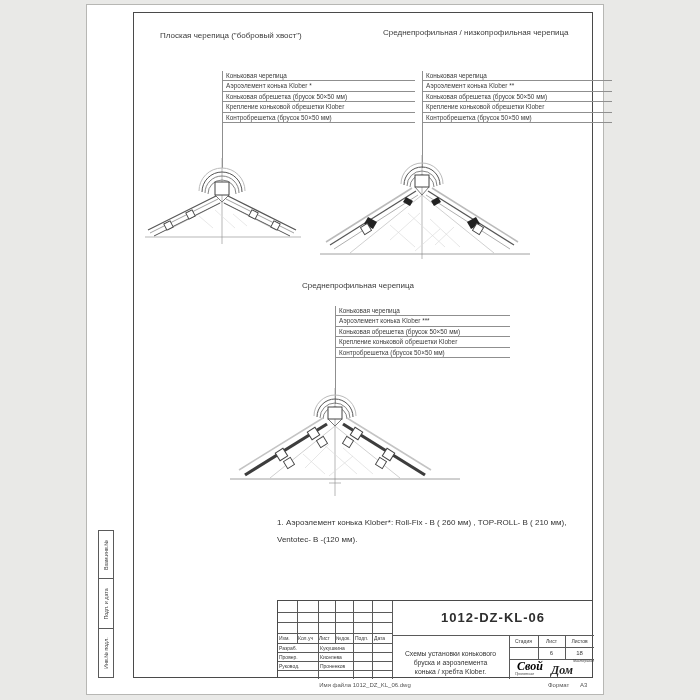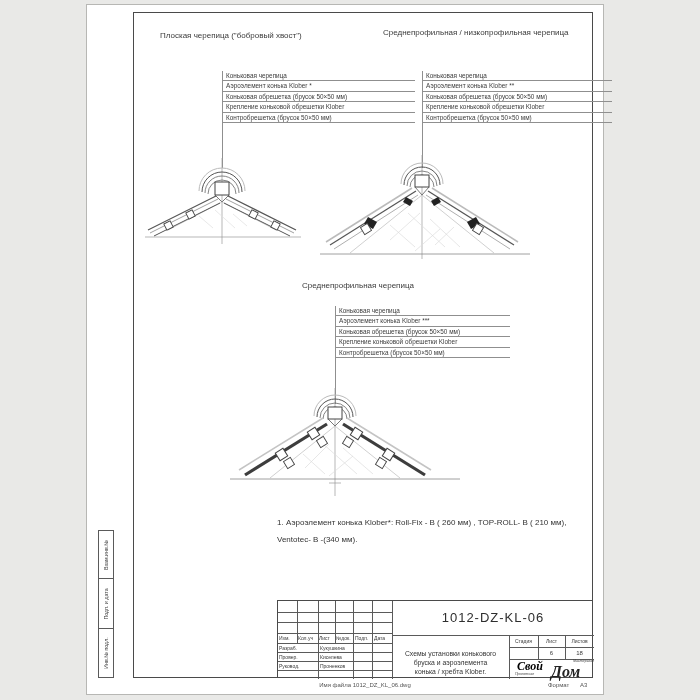--- a/index.html
+++ b/index.html
@@ -12,25 +12,25 @@
   .stack{position:absolute;}
   .stack .row{width:100%;height:10.4px;border-bottom:1px solid #8f8f8f;font-size:6.4px;line-height:10px;padding-left:4px;box-sizing:border-box;color:#3c3c3c;overflow:hidden;}
   .leader{position:absolute;width:1px;background:#8f8f8f;}
   .notes{position:absolute;left:277px;top:515px;width:330px;font-size:8px;color:#333;}
   .notes .nline{height:16.8px;line-height:16.8px;white-space:nowrap;}
   .tb{position:absolute;left:277px;top:600px;width:316px;height:78px;border:1.3px solid #4a4a4a;box-sizing:border-box;background:#fff;}
   .tb .vl,.tb .hl{position:absolute;background:#5a5a5a;}
   .tb .vl{width:1px;}
   .tb .hl{height:1px;}
   .tb .cell{position:absolute;font-size:5px;color:#3a3a3a;white-space:nowrap;overflow:hidden;}
-  .docnum{position:absolute;left:114px;top:0;width:202px;height:32px;display:flex;align-items:center;justify-content:center;font-size:13px;letter-spacing:1px;color:#2e2e2e;}
+  .docnum{position:absolute;left:114px;top:0;width:202px;height:32px;display:flex;align-items:center;justify-content:center;font-size:13px;letter-spacing:1px;color:#2e2e2e;font-weight:bold;}
   .tbtitle{position:absolute;left:116px;top:48px;width:113px;text-align:center;font-size:6.8px;line-height:9px;color:#333;}
   .logo{position:absolute;left:233px;top:57px;width:81px;height:19px;}
   .logo .w1{position:absolute;left:6px;top:1px;font-size:12px;font-style:italic;font-weight:bold;font-family:"Liberation Serif",serif;color:#000000;}
-  .logo .w2{position:absolute;left:40px;top:5px;font-size:16px;font-style:italic;font-weight:bold;font-family:"Liberation Serif",serif;color:#222;text-align:right;}
+  .logo .w2{position:absolute;left:40px;top:5px;font-size:12px;font-style:italic;font-weight:bold;font-family:"Liberation Serif",serif;color:#222;text-align:right;}
   .logo .s1{position:absolute;left:4px;top:14px;font-size:3.6px;font-style:italic;color:#444;}
   .logo .s2{position:absolute;left:62px;top:1px;font-size:3.6px;font-style:italic;color:#444;}
   .sidecells{position:absolute;left:98px;top:530px;width:16px;height:148px;border:1px solid #5a5a5a;box-sizing:border-box;}
   .sidecells .sc{position:absolute;left:0;width:100%;border-bottom:1px solid #5a5a5a;box-sizing:border-box;}
   .sidecells .sc:last-child{border-bottom:none;}
   .vtext{position:absolute;left:50%;top:50%;transform:translate(-50%,-50%) rotate(-90deg);font-size:5.3px;color:#3a3a3a;white-space:nowrap;}
   .footer{position:absolute;font-size:6px;color:#555;}
   svg{position:absolute;overflow:visible;}
 </style>
 </head>
@@ -154,21 +154,21 @@
     <rect x="127" y="41" width="9" height="9" fill="#fff" stroke="#444" stroke-width="1" transform="rotate(32 131.5 45.5)"></rect>
     <rect x="119" y="50" width="8" height="8" fill="#fff" stroke="#444" stroke-width="0.9" transform="rotate(32 123 54)"></rect>
     <rect x="159" y="62" width="9" height="9" fill="#fff" stroke="#444" stroke-width="1" transform="rotate(32 163.5 66.5)"></rect>
     <rect x="152" y="71" width="8" height="8" fill="#fff" stroke="#444" stroke-width="0.9" transform="rotate(32 156 75)"></rect>
     <line x1="5" y1="91" x2="235" y2="91" stroke="#888" stroke-width="0.8"></line>
     <line x1="104" y1="95" x2="116" y2="95" stroke="#999" stroke-width="0.7"></line>
   </svg>
 
   <div class="notes">
     <div class="nline">1. Аэроэлемент конька  Klober*: Roll-Fix - B ( 260 мм) , TOP-ROLL- B ( 210 мм),</div>
-    <div class="nline">Ventotec- B -(340 мм).</div>
+    <div class="nline">Ventotec- B -(120 мм).</div>
   </div>
 
   <div class="tb">
 
     <div class="vl" style="left:114px;top:0;height:78px;"></div>
     <div class="vl" style="left:19px;top:0;height:42px;"></div>
     <div class="vl" style="left:40px;top:0;height:78px;"></div>
     <div class="vl" style="left:57px;top:0;height:42px;"></div>
     <div class="vl" style="left:75px;top:0;height:78px;"></div>
     <div class="vl" style="left:94px;top:0;height:78px;"></div>

